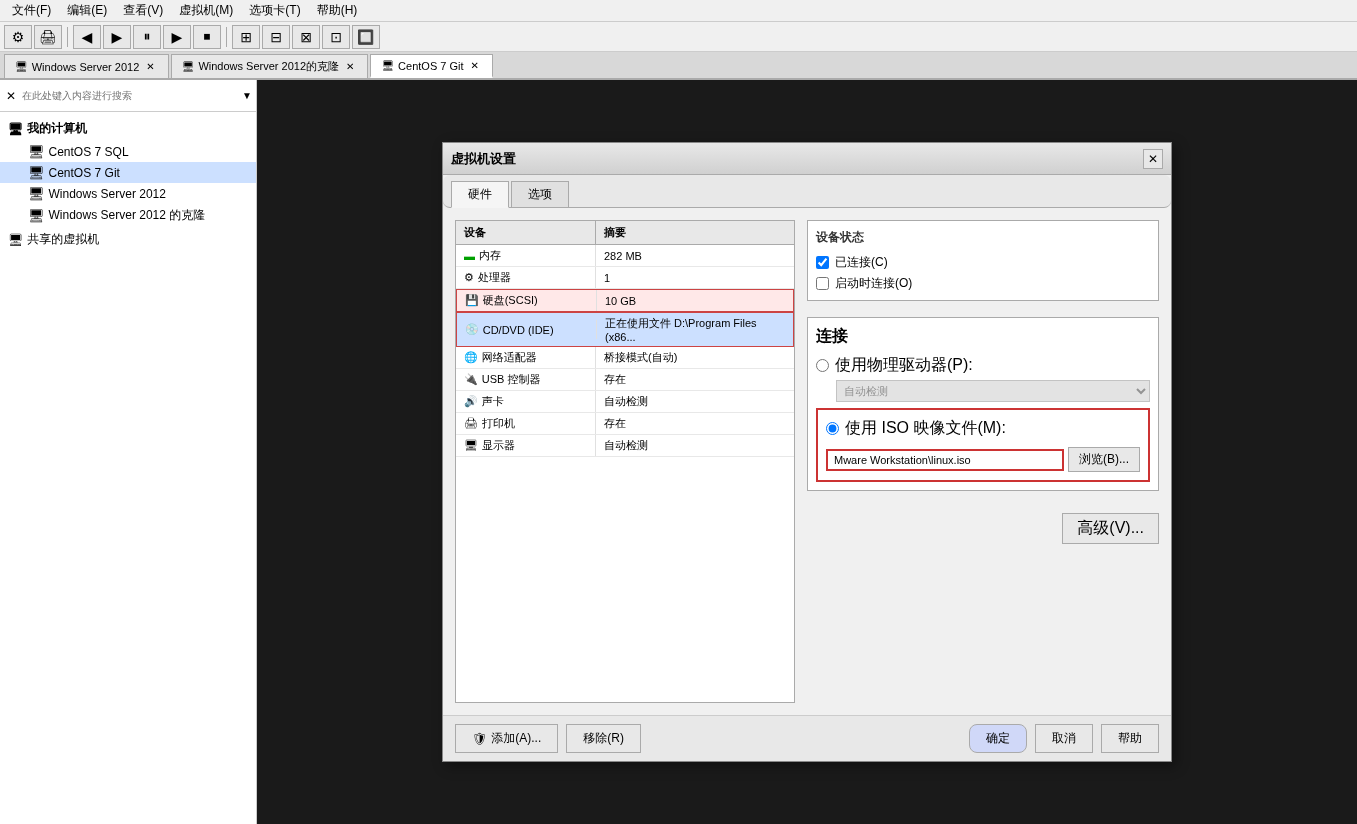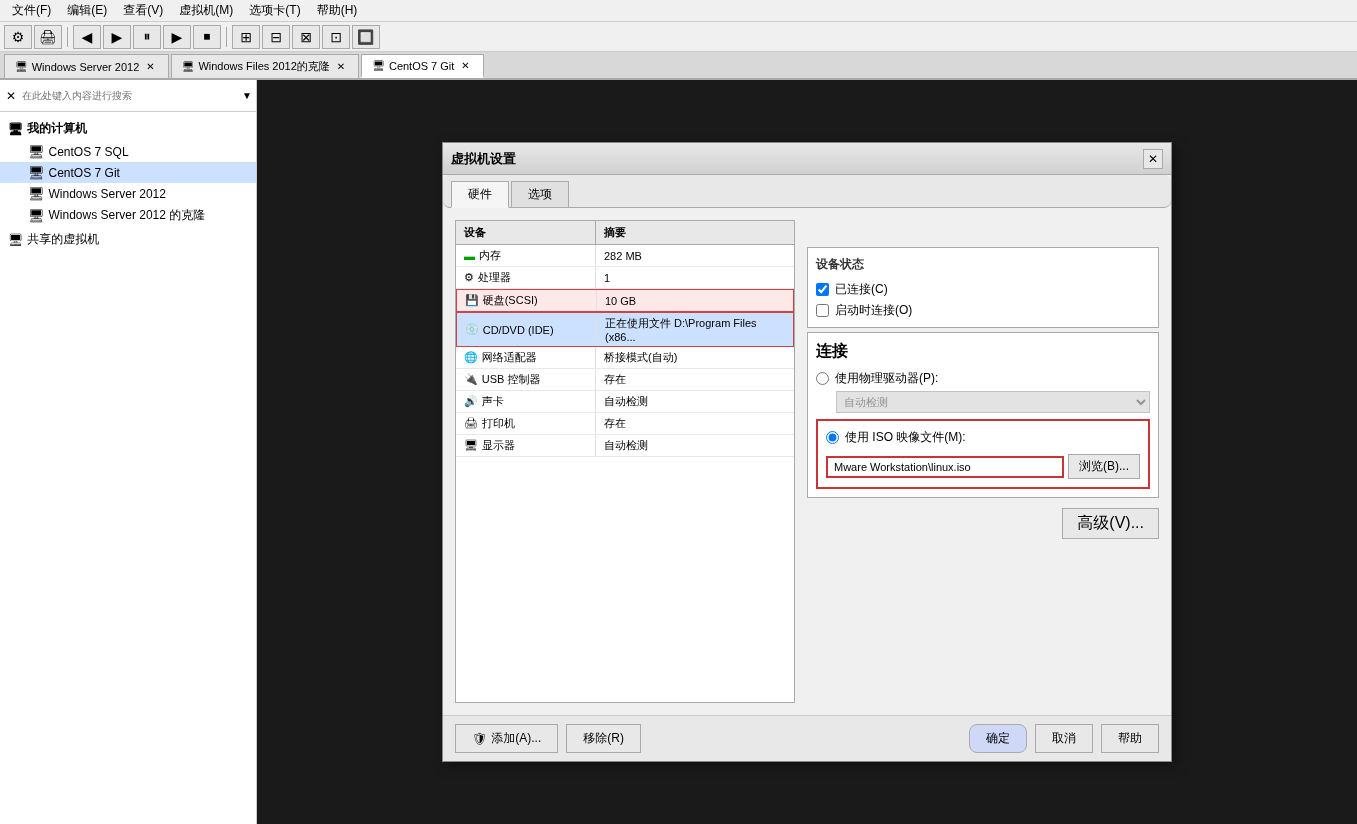--- a/index.html
+++ b/index.html
@@ -206,38 +206,37 @@
     }
     .device-row.selected { background: #cce0ff; }
     .device-name-cell { width: 140px; padding: 3px 8px; border-right: 1px solid #e0e0e0; display: flex; align-items: center; gap: 4px; }
     .device-summary-cell { flex: 1; padding: 3px 8px; }
 
     
     .settings-panel {
       flex: 1;
       display: flex;
       flex-direction: column;
-      gap: 4px;
-      margin-top: 27px;
+      gap: 16px;
     }
 
     .settings-section {
       border: 1px solid #aaa;
       background: white;
       padding: 8px;
     }
     .settings-section-title {
       font-size: 12px;
       font-weight: bold;
       margin-bottom: 8px;
       color: #333;
     }
 
     .radio-row { display: flex; align-items: center; gap: 6px; margin: 4px 0; font-size: 12px; }
-    .radio-label { font-size: 12px; }
+    .radio-label { font-size: 16px; }
     input[type=radio] { cursor: pointer; }
     input[type=checkbox] { cursor: pointer; }
     .checkbox-row { display: flex; align-items: center; gap: 6px; font-size: 12px; }
 
     .conn-section {
       border: 1px solid #aaa;
       background: white;
       padding: 8px;
     }
     .conn-title { font-size: 16px; font-weight: bold; margin-bottom: 8px; }
@@ -336,21 +335,21 @@
 </div>
 
 <div class="tabbar">
   <div class="tab">
     <span class="tab-icon">🖥</span>
     <span>Windows Server 2012</span>
     <span class="tab-close">✕</span>
   </div>
   <div class="tab">
     <span class="tab-icon">🖥</span>
-    <span>Windows Files 2012的克隆</span>
+    <span>Windows Server 2012的克隆</span>
     <span class="tab-close">✕</span>
   </div>
   <div class="tab active">
     <span class="tab-icon">🖥</span>
     <span>CentOS 7 Git</span>
     <span class="tab-close">✕</span>
   </div>
 </div>
 
 <div class="main-area">

